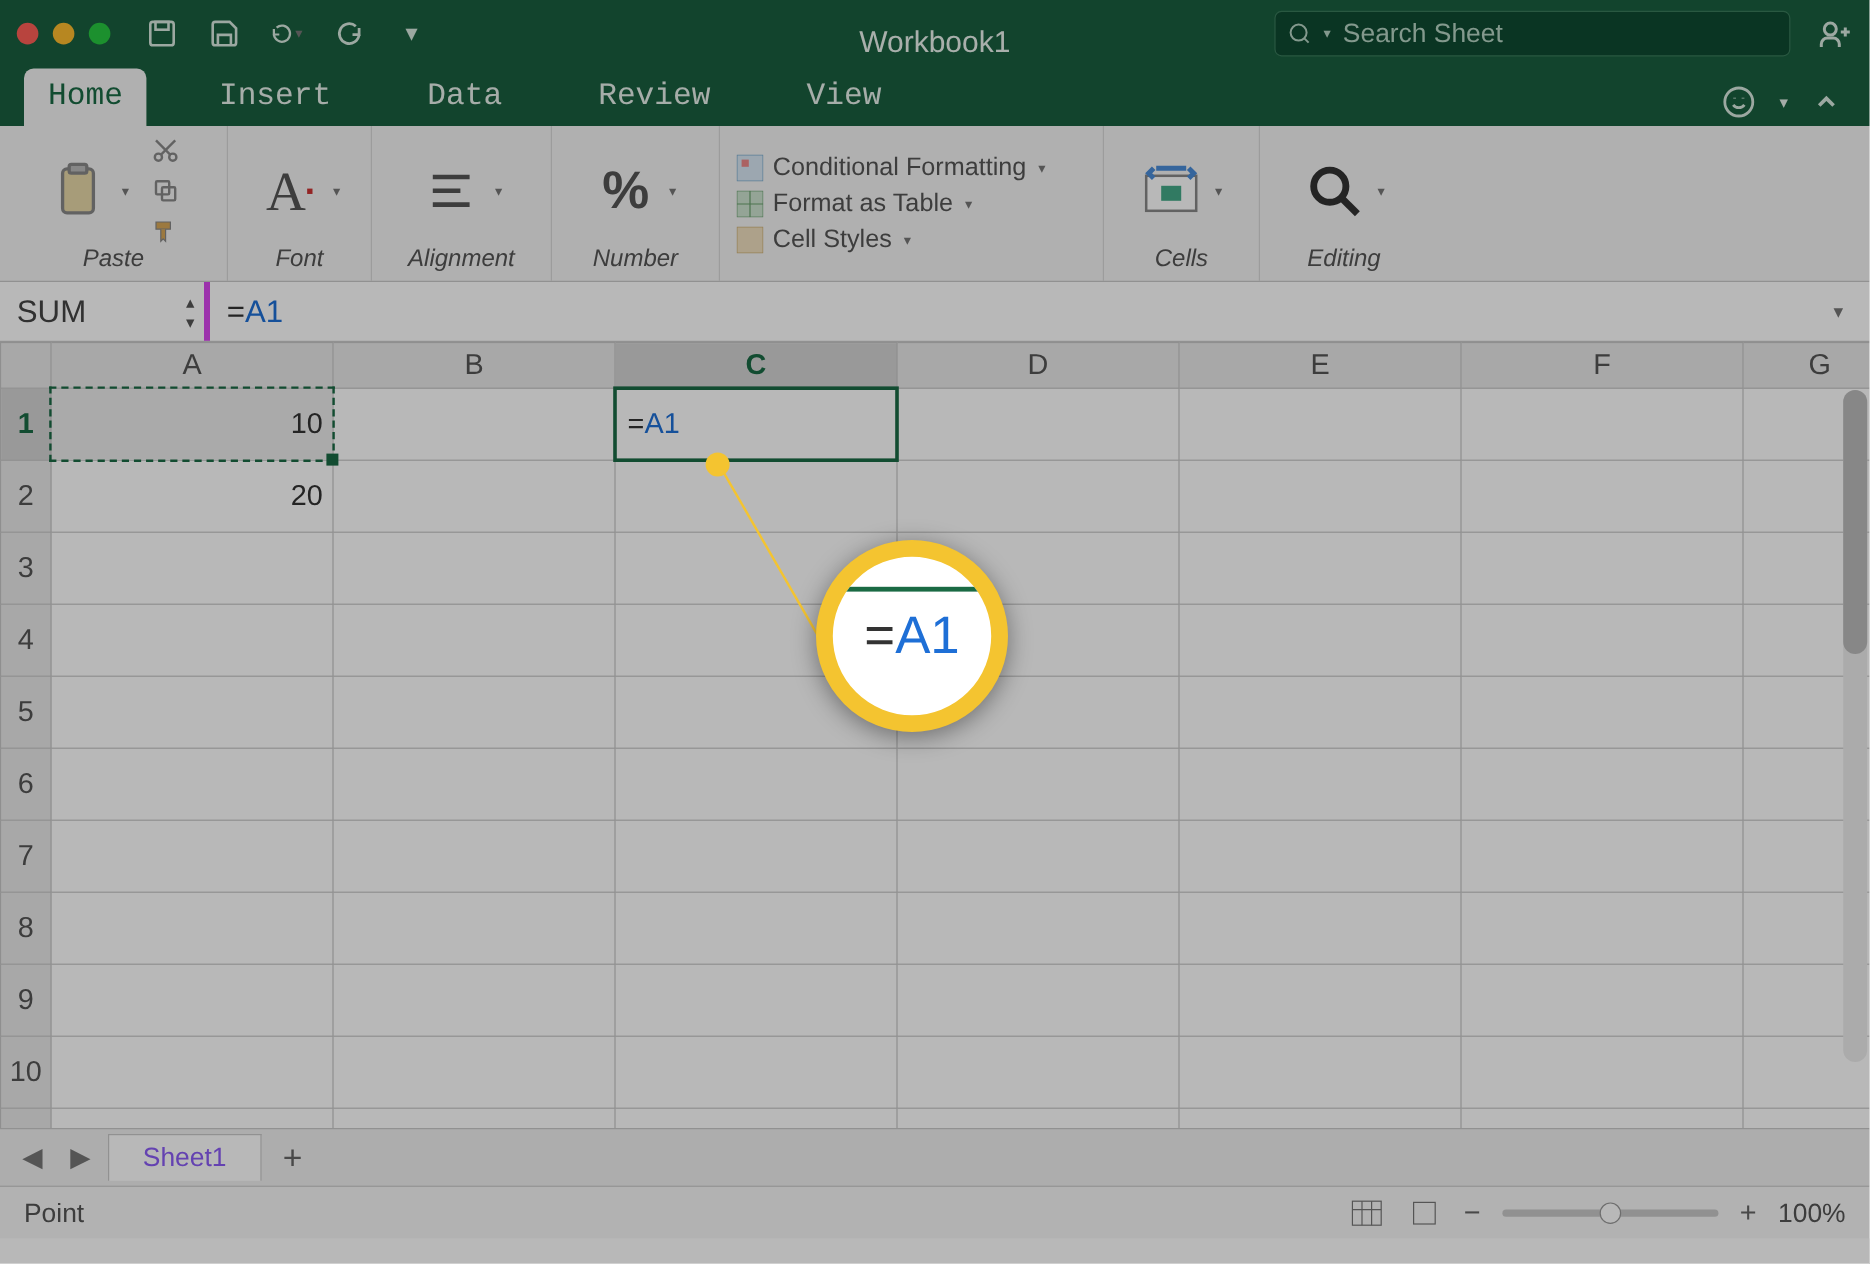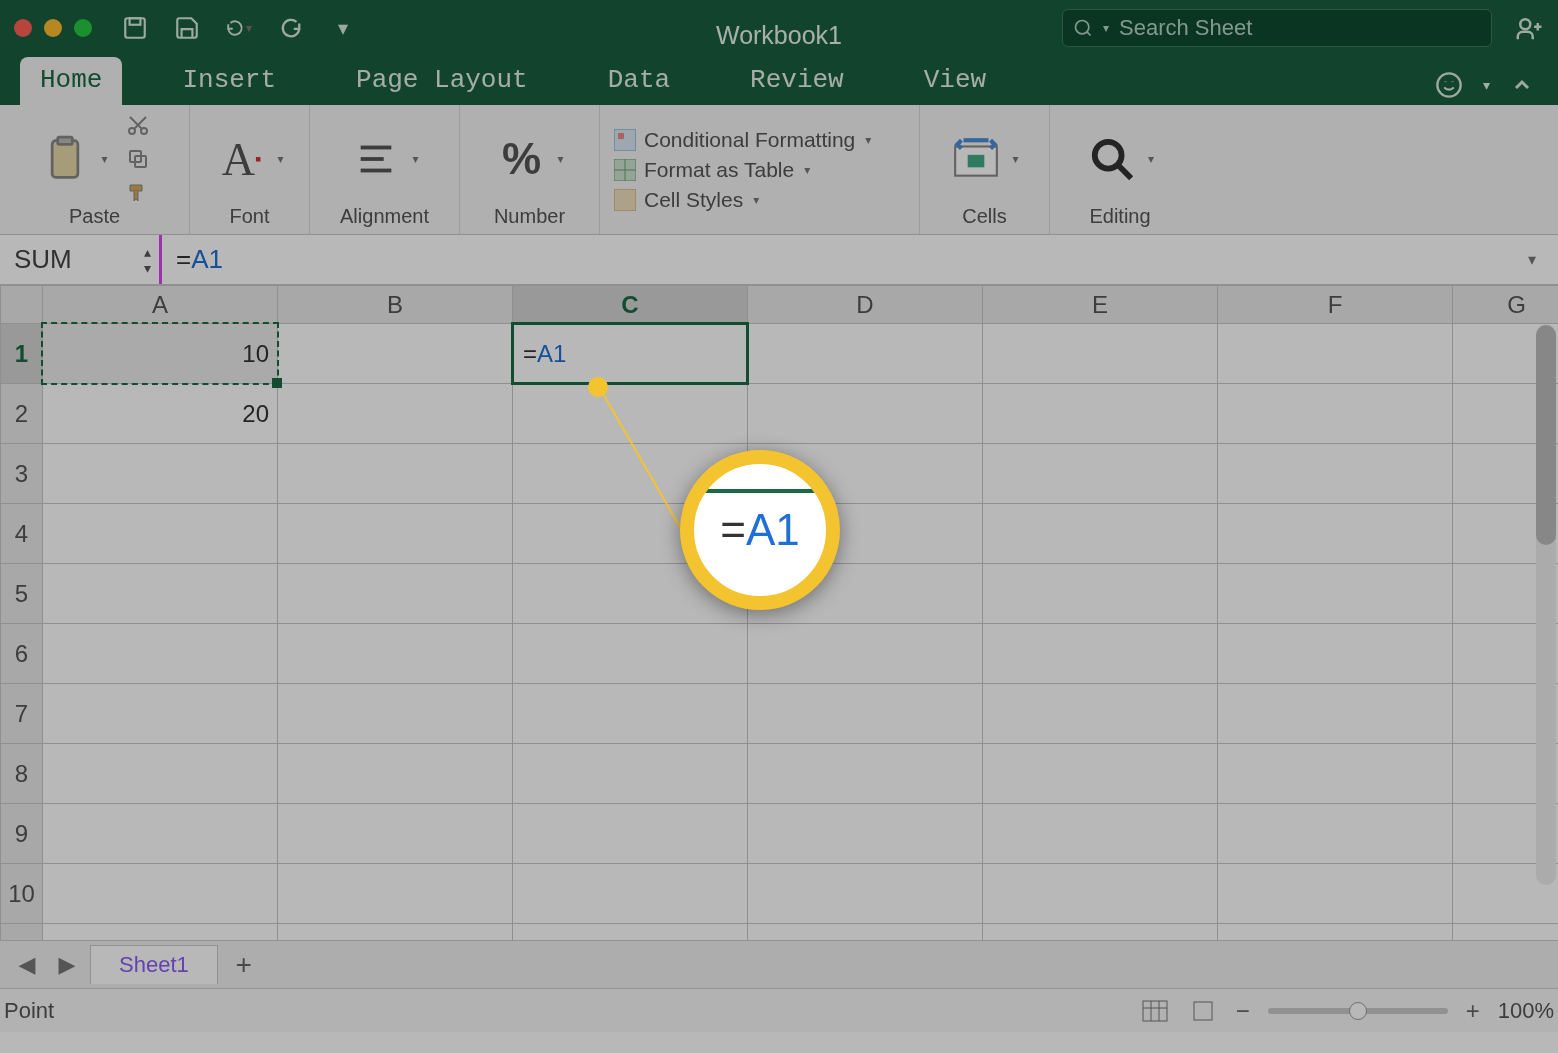--- a/index.html
+++ b/index.html
@@ -42,30 +42,30 @@
 
 .tabs { height:50px; background:#195f3f; display:flex; align-items:flex-end; padding-left:20px; gap:40px; }
 .tab { color:#e7f0ea; font-size:26px; padding:8px 20px 10px; cursor:pointer;font-family:Liberation Mono, monospace; }
 .tab.active { background:#f4f4f4; color:#1a6a44; border-radius:8px 8px 0 0; }
 .tabs-right { margin-left:auto; display:flex; align-items:center; gap:20px; padding-right:24px; padding-bottom:6px; color:#e7f0ea; }
 
 
 .ribbon { height:130px; background:#f4f4f4; border-bottom:1px solid #c9c9c9; display:flex; align-items:stretch; }
 .group { border-right:1px solid #d9d9d9; padding:8px 16px 6px; display:flex; flex-direction:column; align-items:center; justify-content:space-between; }
 .group-icons { display:flex; align-items:center; gap:8px; flex:1; }
-.group-label { font-size:20px; color:#555; }
+.group-label { font-size:20px; color:#555;font-style:italic; }
 .bigicon { width:52px; height:52px; display:flex; align-items:center; justify-content:center; }
 .drop { font-size:12px; color:#777; margin-left:2px; }
 .styles-col { display:flex; flex-direction:column; gap:6px; justify-content:center; padding:6px 14px; }
 .style-row { display:flex; align-items:center; gap:8px; color:#555; font-size:21px; }
 .style-row .sq { width:22px; height:22px; }
 
 
 .formula-bar { height:50px; background:#fff; border-bottom:1px solid #c9c9c9; display:flex; align-items:center; }
-.namebox { width:162px; height:100%; border-right:3px solid #d946ef; display:flex; align-items:center; padding-left:14px; font-size:26px; color:#444; position:relative; }
+.namebox { width:175px; height:100%; border-right:5px solid #d946ef; display:flex; align-items:center; padding-left:14px; font-size:26px; color:#444; position:relative; }
 .namebox .spin { position:absolute; right:8px; display:flex; flex-direction:column; font-size:14px; color:#555; }
 .fbar-btns { display:flex; align-items:center; gap:20px; padding:0 18px; border-right:1px solid #e5e5e5; height:100%; }
 .fbar-input { flex:1; padding-left:14px; font-size:26px; color:#333; display:flex; align-items:center; }
 .fbar-input .eq { color:#333; }
 .fbar-input .ref { color:#1e6fd6; }
 .fbar-expand { width:30px; color:#777; padding-right:10px; }
 
 
 .grid-wrap { position:relative; height:655px; overflow:hidden; background:#fff; }
 table.grid { border-collapse:collapse; table-layout:fixed; width:1580px; }
@@ -95,21 +95,21 @@
 .mag-eq { color:#333; }
 .mag-ref { color:#1e6fd6; }
 
 
 .sheettabs { height:48px; background:#f0f0f0; border-top:1px solid #c9c9c9; display:flex; align-items:center; padding:0 10px; gap:6px; }
 .navbtn { width:34px; height:34px; display:flex; align-items:center; justify-content:center; color:#777; font-size:22px; }
 .sheettab { background:#fff; border:1px solid #c9c9c9; border-bottom:none; padding:6px 28px; font-size:22px; color:#8b5cf6; }
 .addsheet { width:40px; height:40px; display:flex; align-items:center; justify-content:center; color:#666; font-size:28px; border:1px solid transparent; }
 
 
-.statusbar { height:44px; background:#f7f7f7; border-top:1px solid #c9c9c9; display:flex; align-items:center; padding:0 4px; font-size:22px; color:#555; }
+.statusbar { height:44px; background:#f7f7f7; border-top:1px solid #c9c9c9; display:flex; align-items:center; padding:0 20px; font-size:22px; color:#555; }
 .status-right { margin-left:auto; display:flex; align-items:center; gap:18px; }
 .viewbtn { width:30px; height:26px; display:flex; align-items:center; justify-content:center; }
 .zoom-slider { width:180px; height:6px; background:#c9c9c9; position:relative; border-radius:3px; }
 .zoom-thumb { position:absolute; left:50%; top:-6px; width:18px; height:18px; background:#fff; border:1px solid #999; border-radius:50%; transform:translateX(-50%); }
 
 svg { display:block; }
 </style>
 </head>
 <body>
 
@@ -164,21 +164,20 @@
           <line x1="19" y1="8" x2="19" y2="14"></line>
           <line x1="16" y1="11" x2="22" y2="11"></line>
         </svg>
     </span>
   </div>
 </div>
 
 <div class="tabs">
   <div class="tab active">Home</div>
   <div class="tab">Insert</div>
-  <div class="tab">Page Layout</div>
   <div class="tab">Data</div>
   <div class="tab">Review</div>
   <div class="tab">View</div>
   <div class="tabs-right">
     <span>
       <svg width="28" height="28" viewBox="0 0 24 24" fill="none" stroke="#d8e9df" stroke-width="2">
           <circle cx="12" cy="12" r="10"></circle>
           <path d="M8 14s1.5 2 4 2 4-2 4-2"></path>
           <line x1="9" y1="9" x2="9" y2="9.5"></line>
           <line x1="15" y1="9" x2="15" y2="9.5"></line>

